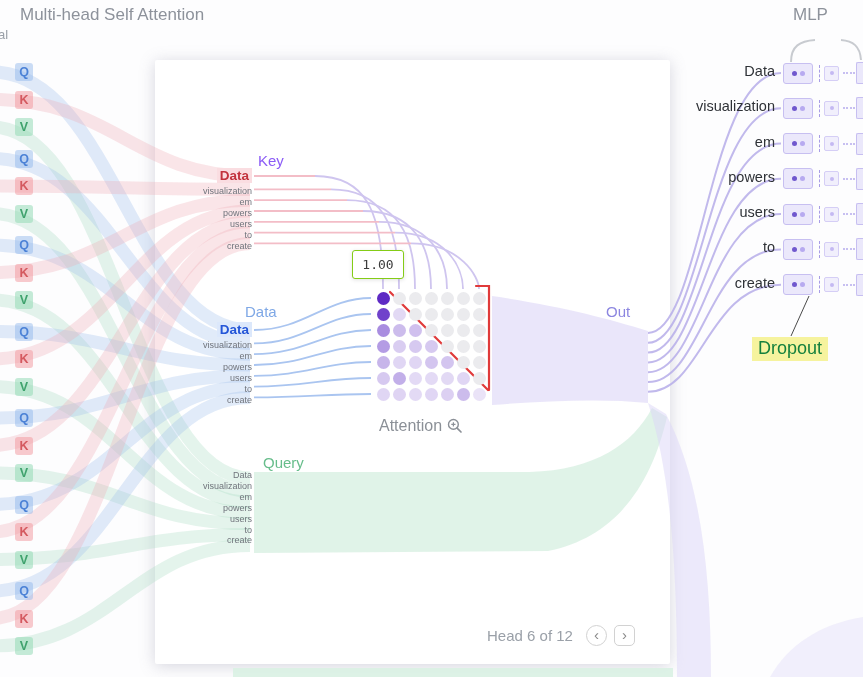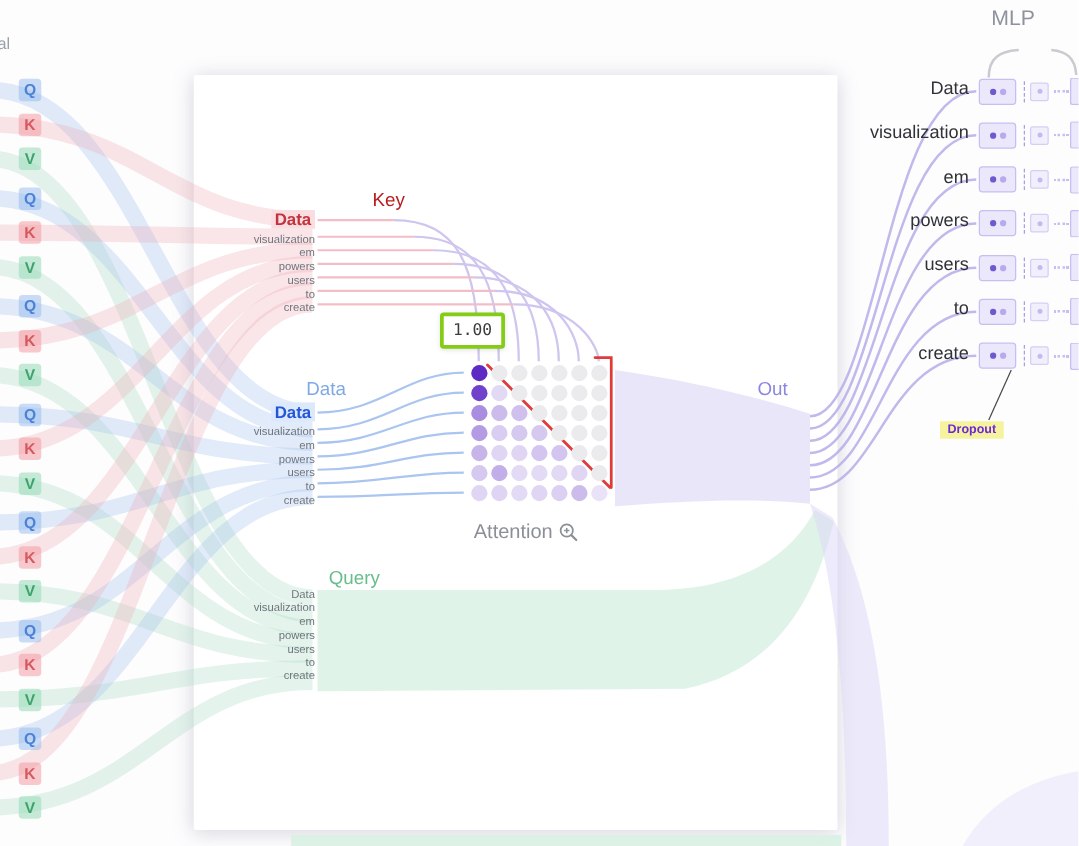--- a/index.html
+++ b/index.html
@@ -15,40 +15,40 @@
   #title-mlp  { left:793px; top:5px; }
   #clip-left  { position:absolute; left:-2px; top:27px; font-size:13px; color:#9aa0a8; z-index:3; }
 
   .qkv-pill { position:absolute; left:15px; width:18px; height:18px; border-radius:3px;
               font-weight:bold; font-size:12.5px; display:flex; align-items:center; justify-content:center; z-index:3; }
   .qkv-q { color:#4c82d6; background:rgba(140,180,235,.45); }
   .qkv-k { color:#d4595f; background:rgba(242,150,156,.5); }
   .qkv-v { color:#3fa26d; background:rgba(140,215,175,.5); }
 
   .section-label { position:absolute; font-size:15px; z-index:3; }
-  #lbl-key   { left:258px; top:152px; color:#b91c1c;margin-left:40px; }
+  #lbl-key   { left:258px; top:152px; color:#8b5cf6; }
   #lbl-query { left:245px; top:303px; color:#7fa8e6; }
   #lbl-value { left:263px; top:454px; color:#67bd8b; }
   #lbl-out   { left:606px; top:303px; color:#8c86e0; }
 
   .stack { position:absolute; width:130px; text-align:right; z-index:3; left:122px; }
   #stack-key   { top:167px; }
   #stack-query { top:321px; }
   #stack-value { top:470px; }
   .tok  { font-size:9px; line-height:10.9px; color:#70747c; white-space:nowrap; }
   .tok-main-line { line-height:17px; }
   .tok-main { font-size:13.5px; font-weight:bold; padding:0 3px; }
   .emph-key   { color:#c2333e; background:#fadde1; }
   .emph-query { color:#2456d8; background:#dce8fb; }
 
   #matrix { position:absolute; left:377px; top:292px; width:110px; height:110px; z-index:3; }
   .mcell  { position:absolute; width:13px; height:13px; border-radius:50%; }
 
   #tooltip { position:absolute; left:352px; top:250px; width:52px; height:29px; background:#fff;
-             border:3px solid #84cc16; border-radius:3px; box-shadow:0 1px 4px rgba(0,0,0,.12);
+             border:1px solid #84cc16; border-radius:3px; box-shadow:0 1px 4px rgba(0,0,0,.12);
              font-family:"DejaVu Sans Mono", monospace; font-size:13px; color:#3c3c3c;
              display:flex; align-items:center; justify-content:center; z-index:4; }
 
   #attn-caption { position:absolute; left:379px; top:417px; z-index:3; display:flex; align-items:center;
                   gap:5px; font-size:16px; color:#8b9097; }
 
   #pagination { position:absolute; left:487px; top:625px; z-index:3; display:flex; align-items:center;
                 gap:7px; font-size:15px; color:#9aa0a8; }
   .pgbtn { width:21px; height:21px; border:1px solid #d2d2d2; background:#fff; color:#8a8a8a;
            display:flex; align-items:center; justify-content:center; font-size:15px; line-height:1;
@@ -65,28 +65,29 @@
   .vbox .d1 { width:5px; height:5px; background:#7058ce; }
   .vbox .d2 { width:5px; height:5px; background:#b7aaf0; }
   .vgap { width:7px; height:17px; border-right:1px dashed #a89de6; margin-right:3px; }
   .vsq  { width:15px; height:15px; background:#f1effc; border:1px solid #d5cef6; border-radius:2px;
           display:flex; align-items:center; justify-content:center; margin-left:1px; }
   .vsq i { width:4px; height:4px; background:#c4b9f2; }
   .vtail { width:12px; border-top:2px dotted #c7bff1; margin-left:4px; }
   .estrip { position:absolute; z-index:3; left:856px; width:8px; height:22px; background:#ebe8fb;
             border:1px solid #c7bff1; border-right:none; border-radius:2px 0 0 2px; }
 
-  #dropout { position:absolute; left:752px; top:337px; z-index:3; font-size:10px; color:#6d28d9;
-             background:#f6f39e; padding:1px 6px 2px;font-weight:bold; }
+  #dropout { position:absolute; left:752px; top:337px; z-index:3; font-size:18px; color:#15803d;
+             background:#f6f39e; padding:1px 6px 2px; }
 </style>
 </head>
 <body>
 
 <div id="page">
 
+  <div class="page-title" id="title-main">Multi-head Self Attention</div>
   <div class="page-title" id="title-mlp">MLP</div>
   <div id="clip-left">al</div>
 
   <div class="card"></div>
 
   <svg id="flow" width="863" height="677" viewBox="0 0 863 677">
       <g>
         <path d="M 254 472 L 530 472 C 595 470, 633 444, 652 408 L 667 417 C 652 482, 618 537, 548 551 L 254 553 Z" fill="#c2e8d2" fill-opacity="0.5"></path>
         <path d="M 492 296 C 560 306, 606 318, 648 331 L 648 403 C 602 398, 545 401, 492 405 Z" fill="#d8d2f6" fill-opacity="0.55"></path>
         <path d="M 648 403 C 669 468, 677 556, 677 677 L 711 677 C 711 566, 699 477, 666 414 Z" fill="#dcd6f8" fill-opacity="0.5"></path>
@@ -275,20 +276,25 @@
 
   <div id="attn-caption">
     <span>Attention</span>
     <svg width="16" height="16" viewBox="0 0 16 16" style="pointer-events:auto">
       <circle cx="6.4" cy="6.4" r="4.9" fill="none" stroke="#8b9097" stroke-width="1.4"></circle>
       <path d="M 10.1 10.1 L 14 14" stroke="#8b9097" stroke-width="1.7" stroke-linecap="round"></path>
       <path d="M 6.4 4.3 V 8.5 M 4.3 6.4 H 8.5" stroke="#8b9097" stroke-width="1.2"></path>
     </svg>
   </div>
 
+  <div id="pagination">
+    <span>Head 6 of 12</span>
+    <button class="pgbtn" id="pg-prev">‹</button>
+    <button class="pgbtn" id="pg-next">›</button>
+  </div>
 
   <div id="right-col">
       <div class="rlabel" style="top: 63px;">Data</div>
       <div class="rwidget" style="top: 62px;">
         <div class="vbox">
           <i class="d1"></i>
           <i class="d2"></i>
         </div>
         <div class="vgap"></div>
         <div class="vsq">

